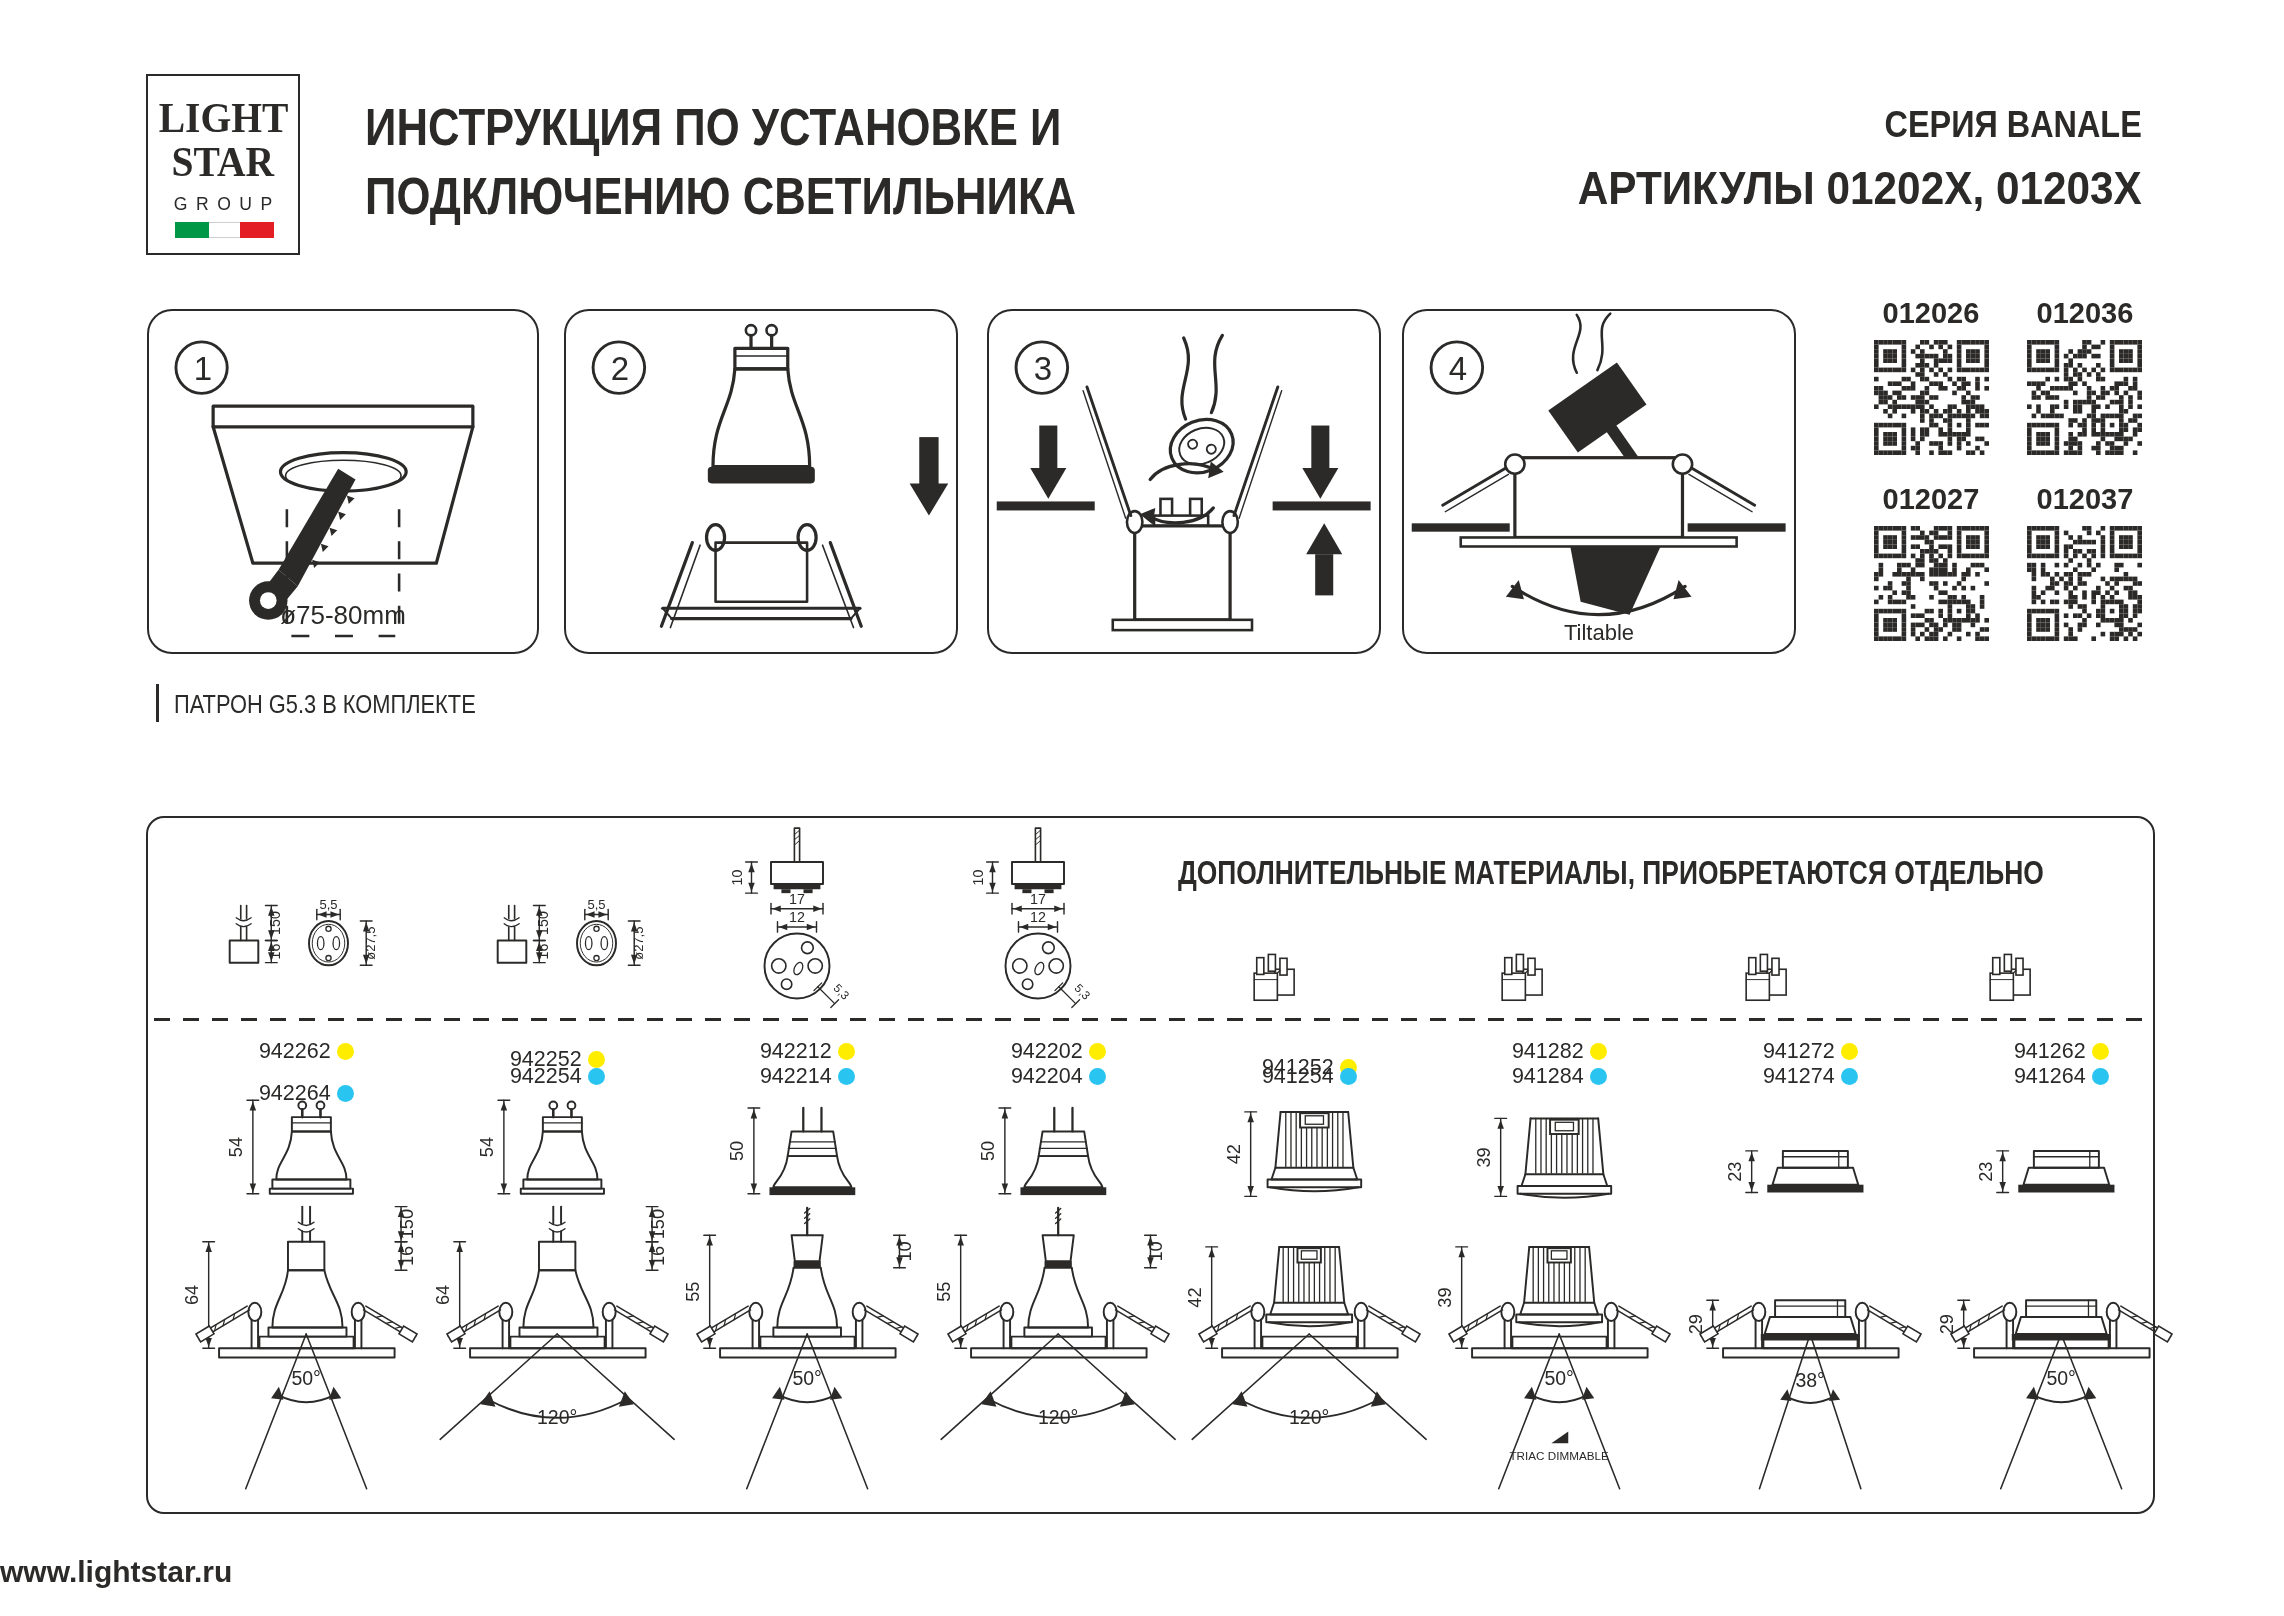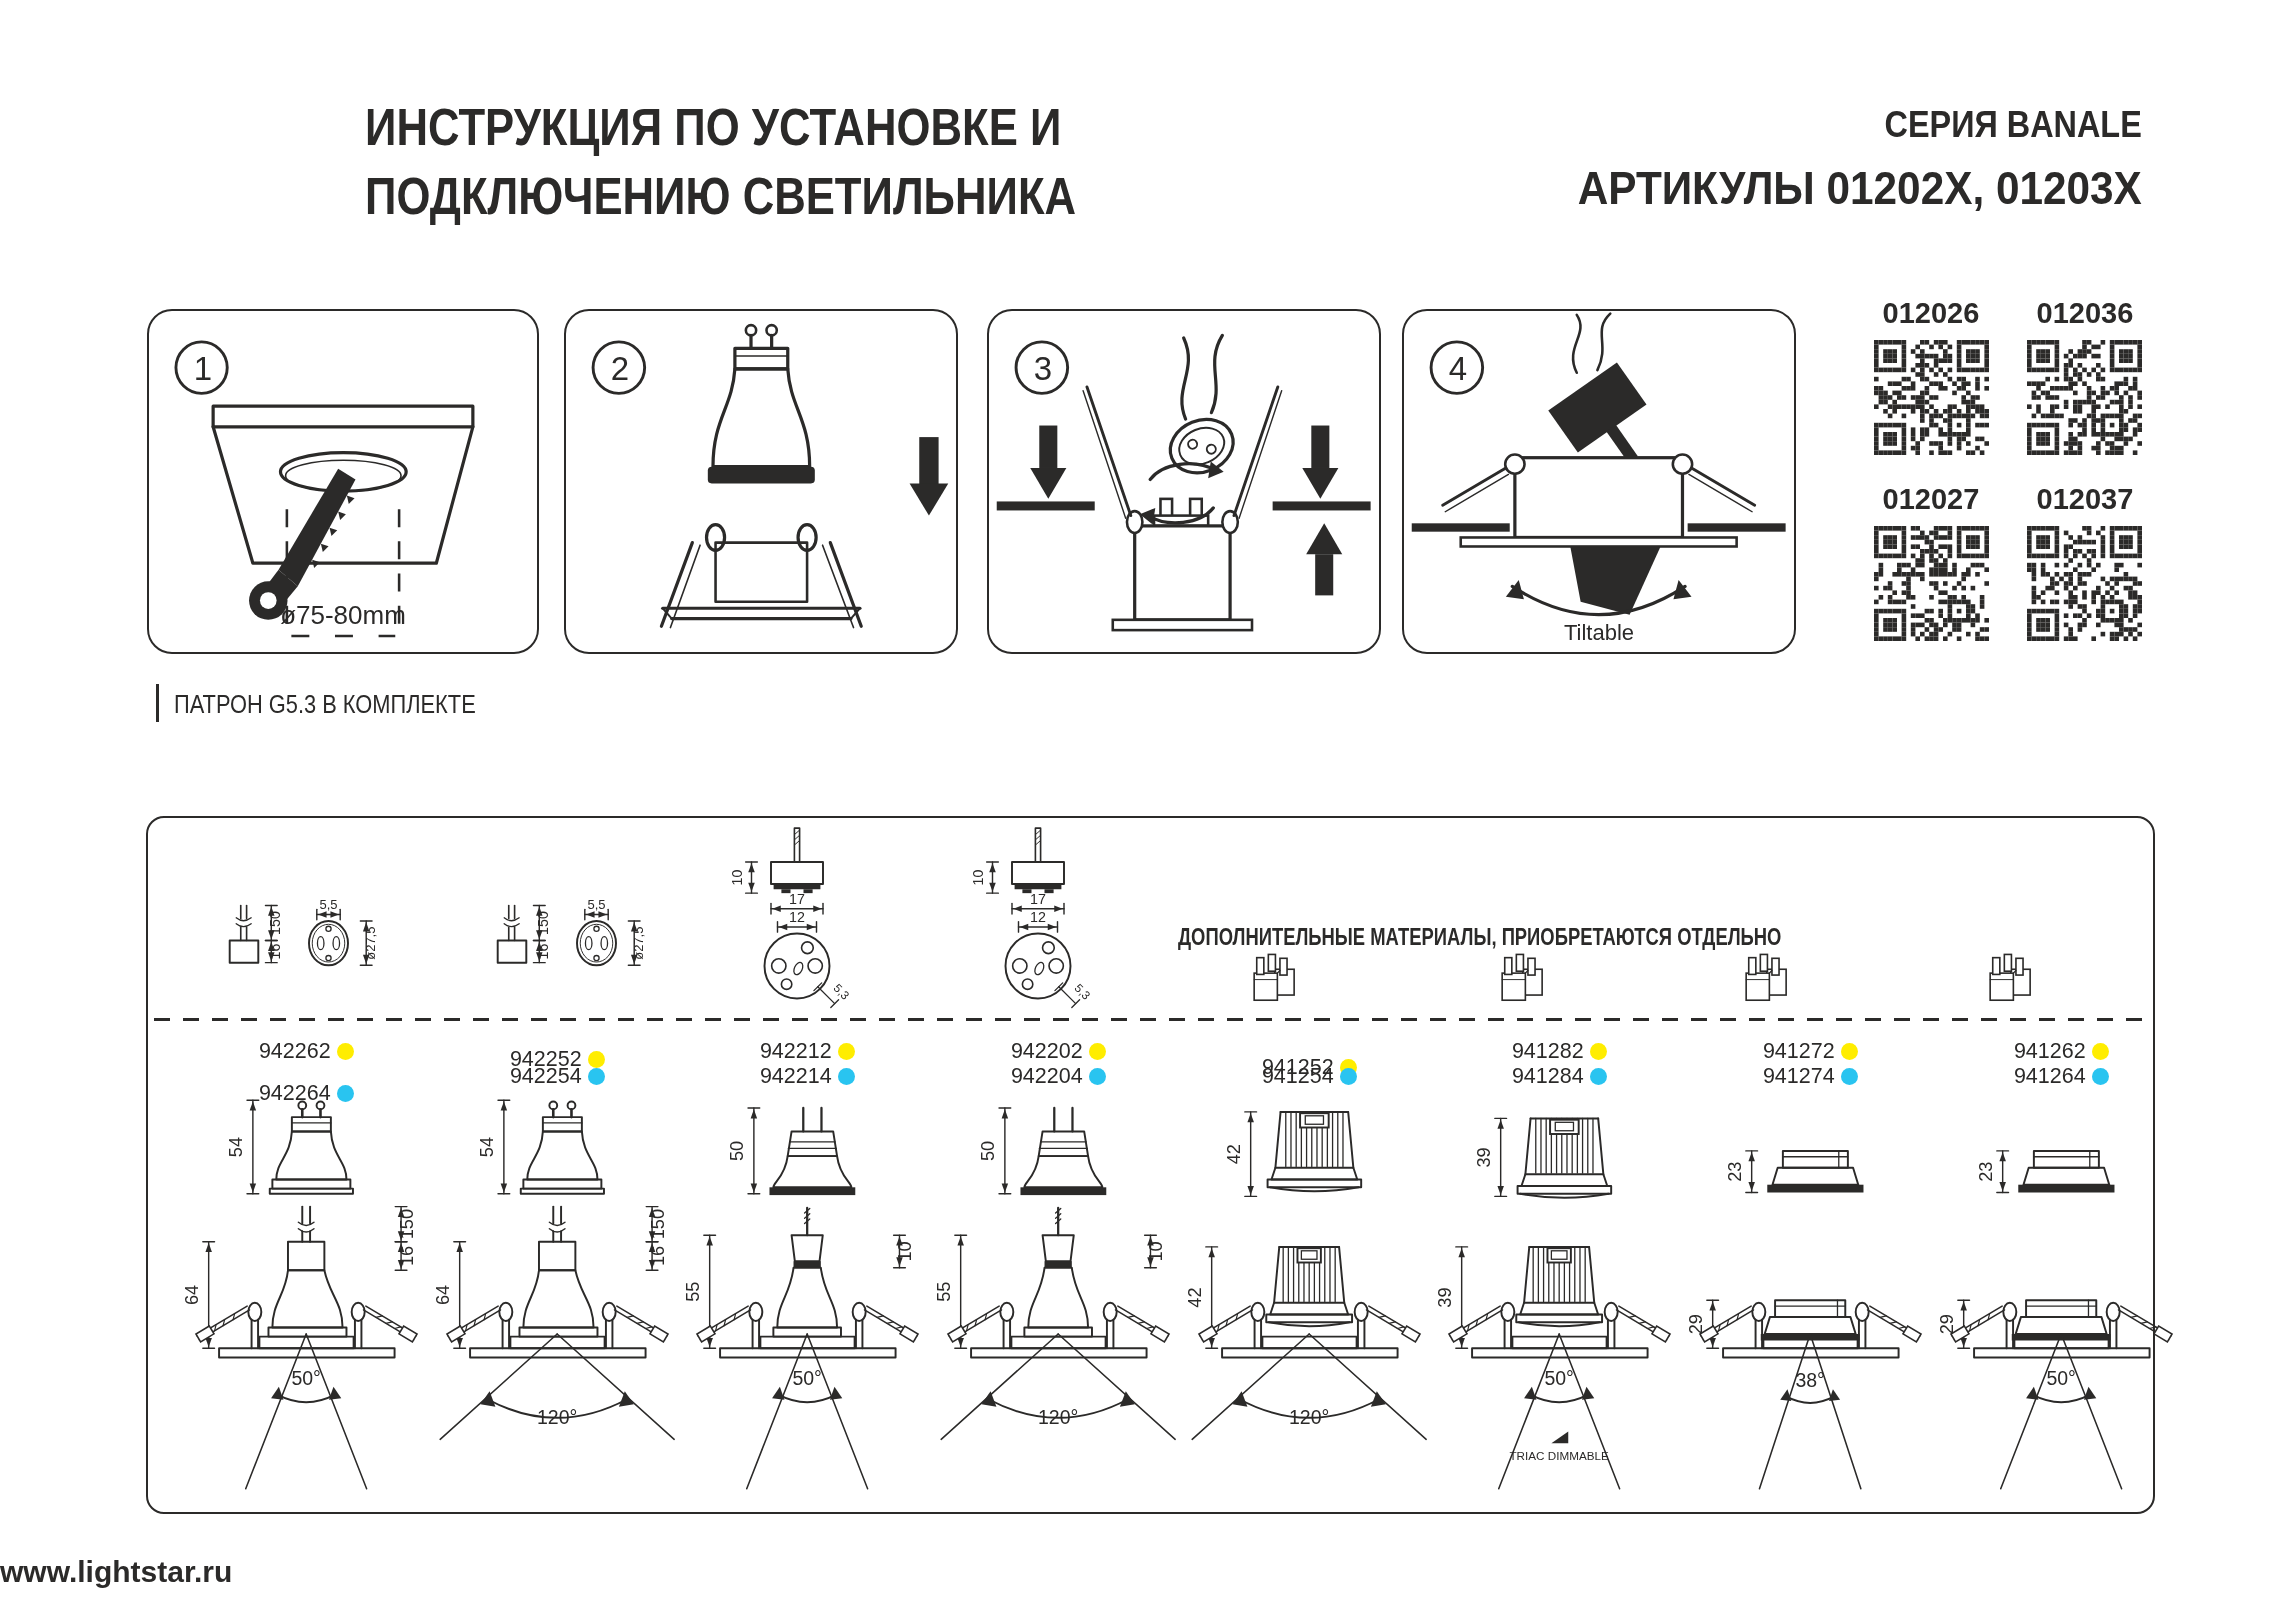--- a/index.html
+++ b/index.html
@@ -31,39 +31,49 @@
   .step-note{position:absolute;left:0;width:100%;text-align:center;font-weight:400;}
   
   .qr-label{width:130px;text-align:center;font-size:29px;font-weight:700;}
   .qr-svg{width:115px;height:115px;}
   
   .patron-bar{left:156px;top:684px;width:3.3px;height:38px;background:#2b2a29;}
   .patron{left:174px;top:689px;font-size:26px;text-align:right;}
   
   .led-title{left:0;top:749px;width:2284px;text-align:center;font-size:47px;font-weight:400;letter-spacing:0.7px;}
   .panel{left:146px;top:816px;width:2009px;height:698px;border:2.6px solid #2b2a29;border-radius:18px;background:#fff;}
-  .extra-note{left:1178px;top:924px;font-size:23px;font-weight:700;}
+  .extra-note{left:1178px;top:854px;font-size:33px;font-weight:700;}
   .dash-div{left:154px;top:1018px;width:1993px;height:2.6px;
             background:repeating-linear-gradient(90deg,#2b2a29 0 15.6px,transparent 15.6px 29px);}
   .col{position:absolute;top:1040px;width:251px;height:456px;}
   .art{position:absolute;left:0;width:100%;display:flex;justify-content:center;align-items:center;
        gap:6.5px;height:22px;font-size:21.5px;}
   .art .dot{width:17px;height:17px;border-radius:50%;flex:0 0 auto;}
   .dot-y{background:#ffed00;}
   .dot-c{background:#29c4f0;}
   .lamp-svg{position:absolute;left:0;top:55px;width:251px;height:104px;}
   .fix-svg{position:absolute;left:0;top:164px;width:251px;height:286px;}
   .footer{left:0;top:1555px;width:2284px;text-align:left;font-size:30px;font-weight:700;}
   svg text{font-family:"Liberation Sans",sans-serif;fill:#2b2a29;}
 </style>
 </head>
 <body>
 
 <div id="page">
 
+  <div class="abs logo-box">
+    <div class="logo-word" style="top:19.5px"><span>LIGHT</span></div>
+    <div class="logo-word" style="top:64px"><span>STAR</span></div>
+    <div class="logo-group" style="top:118px">GROUP</div>
+    <div class="flag">
+      <i style="width:34px;background:#009846"></i>
+        <i style="width:31px;background:#ffffff;border-top:0.7px solid #cfcfcf;border-bottom:0.7px solid #cfcfcf"></i>
+        <i style="width:34px;background:#e31e24"></i>
+    </div>
+  </div>
 
   <div class="abs title-line" style="top:99px"><span class="cond">ИНСТРУКЦИЯ ПО УСТАНОВКЕ И</span></div>
   <div class="abs title-line" style="top:168px"><span class="cond">ПОДКЛЮЧЕНИЮ СВЕТИЛЬНИКА</span></div>
   <div class="abs series"><span class="cond-r">СЕРИЯ BANALE</span></div>
   <div class="abs articles"><span class="cond-r">АРТИКУЛЫ 01202X, 01203X</span></div>
 
   <div class="step" style="left:147px;width:392px">
     <svg viewBox="0 0 605 530" preserveAspectRatio="none">
         <circle cx="82" cy="88" r="40" fill="none" stroke="#2b2a29" stroke-width="4.5"></circle>
         <path d="M100,148 H505 V180 H100 Z" fill="none" stroke="#2b2a29" stroke-width="5" stroke-linejoin="round" stroke-linecap="round"></path>

